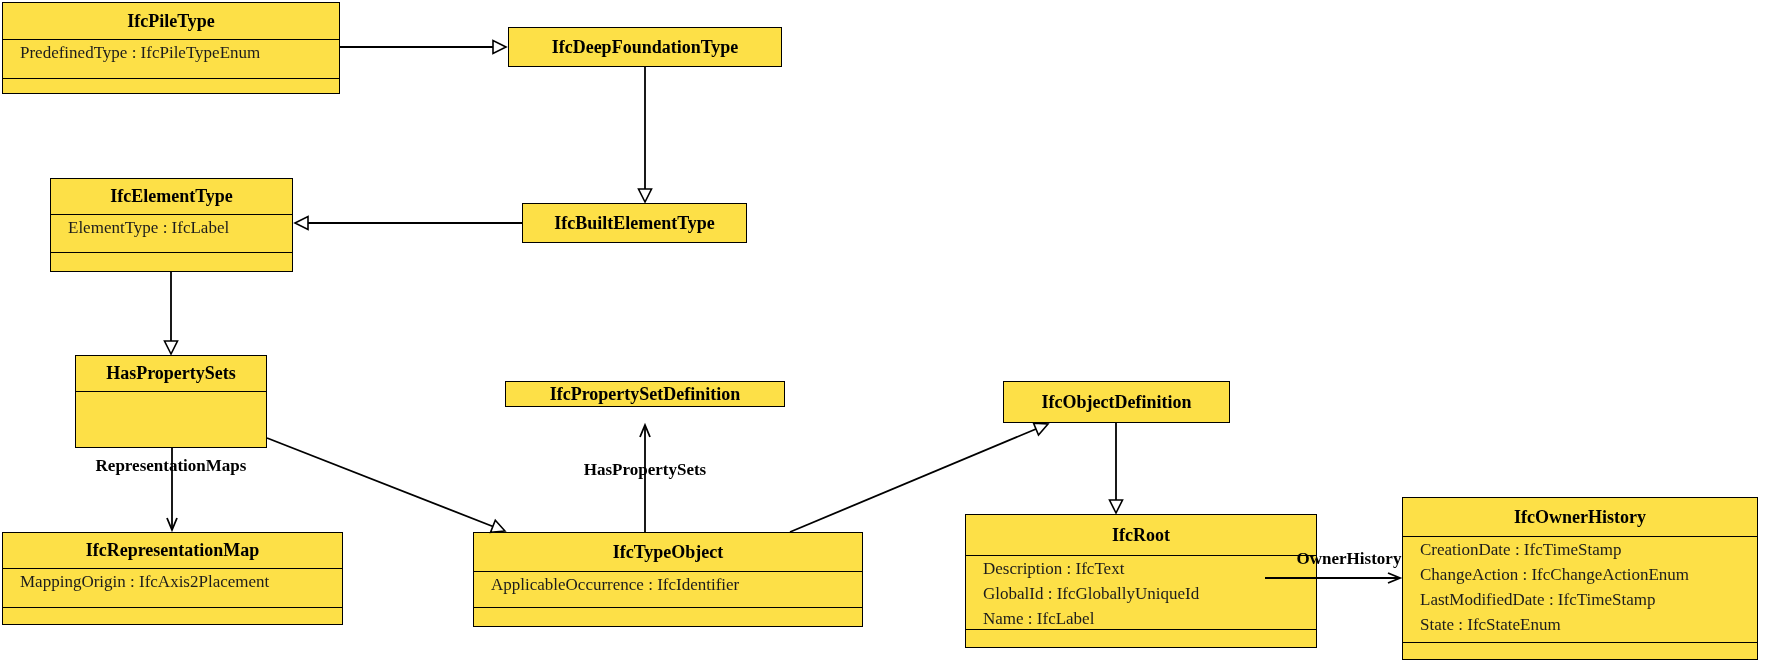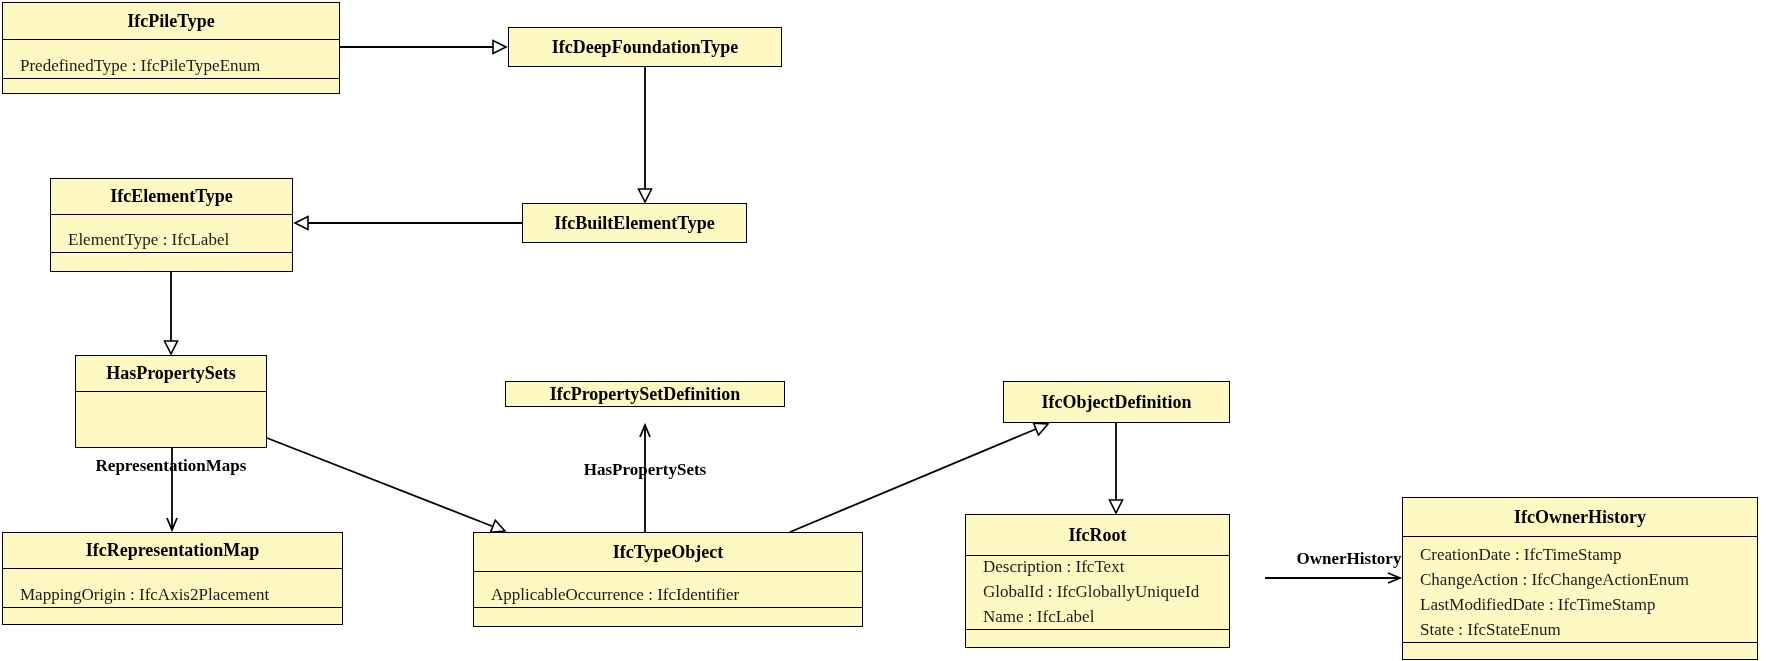--- a/index.html
+++ b/index.html
@@ -5,21 +5,21 @@
   html,body{margin:0;padding:0;background:#fff;}
   #canvas{
     position:relative;
     width:1773px;height:661px;
     background:#ffffff;
     font-family:"Liberation Serif","DejaVu Serif",serif;
     overflow:hidden;
   }
   .node{
     position:absolute;
-    background:#fef9c3;
+    background:#fde047;
     border:1.6px solid #000;
     box-sizing:border-box;
     display:flex;
     flex-direction:column;
     z-index:1;
   }
   .node-title{
     font-weight:bold;
     font-size:18px;
     color:#000;
@@ -28,21 +28,21 @@
     align-items:center;
     justify-content:center;
     flex:0 0 auto;
   }
   .sec-border{border-bottom:1.2px solid #000;}
   .node-attrs{
     font-size:17px;
     color:#1c1c1c;
     display:flex;
     flex-direction:column;
-    justify-content:flex-end;
+    justify-content:flex-start;
     padding-left:17px;
     padding-right:6px;
     flex:0 0 auto;
     line-height:25px;
     white-space:nowrap;
   }
   .node-empty{flex:1 1 auto;}
   .edge-label{
     position:absolute;
     font-weight:bold;
@@ -110,21 +110,21 @@
   </div>
 
   <div class="node" style="left:473px;top:532px;width:390px;height:95px;">
     <div class="node-title sec-border" style="height:38px;">IfcTypeObject</div>
     <div class="node-attrs sec-border" style="height:35px;">
       <span>ApplicableOccurrence : IfcIdentifier</span>
     </div>
     <div class="node-empty"></div>
   </div>
 
-  <div class="node" style="left:965px;top:514px;width:265px;height:134px;">
+  <div class="node" style="left:965px;top:514px;width:352px;height:134px;">
     <div class="node-title sec-border" style="height:40px;">IfcRoot</div>
     <div class="node-attrs sec-border" style="height:73px;">
       <span>Description : IfcText</span>
       <span>GlobalId : IfcGloballyUniqueId</span>
       <span>Name : IfcLabel</span>
     </div>
     <div class="node-empty"></div>
   </div>
 
   <div class="node" style="left:1402px;top:497px;width:356px;height:163px;">

